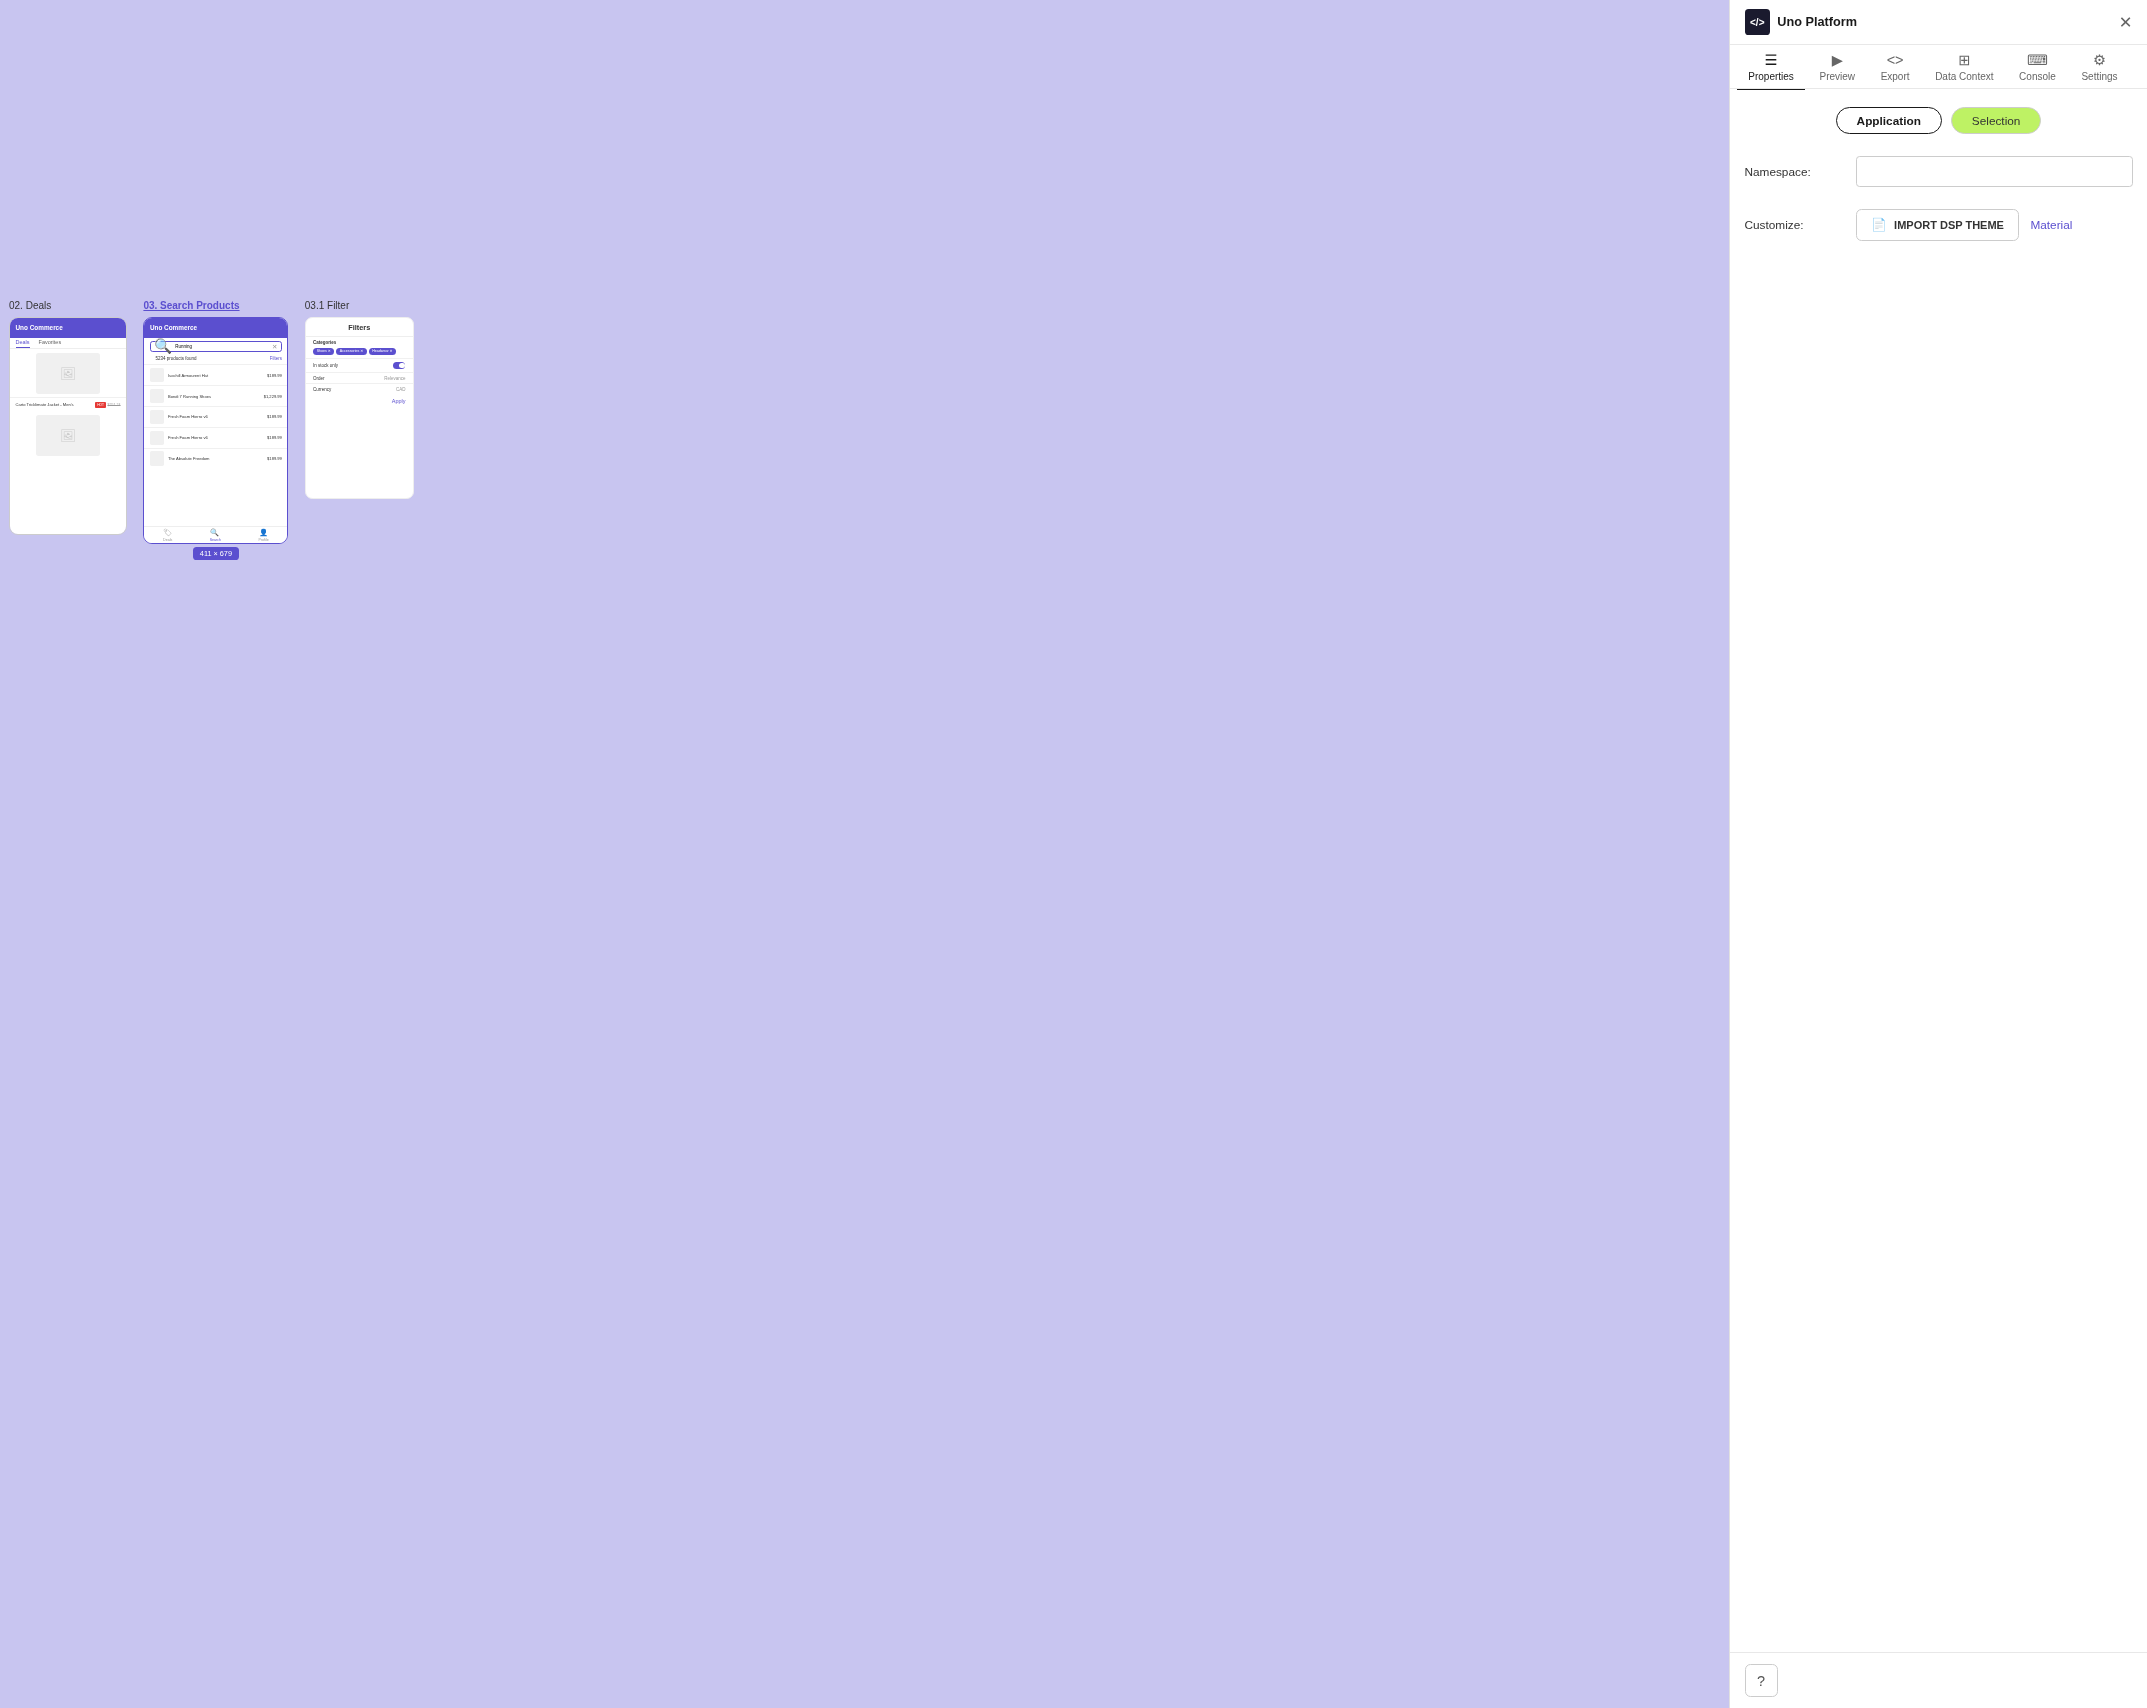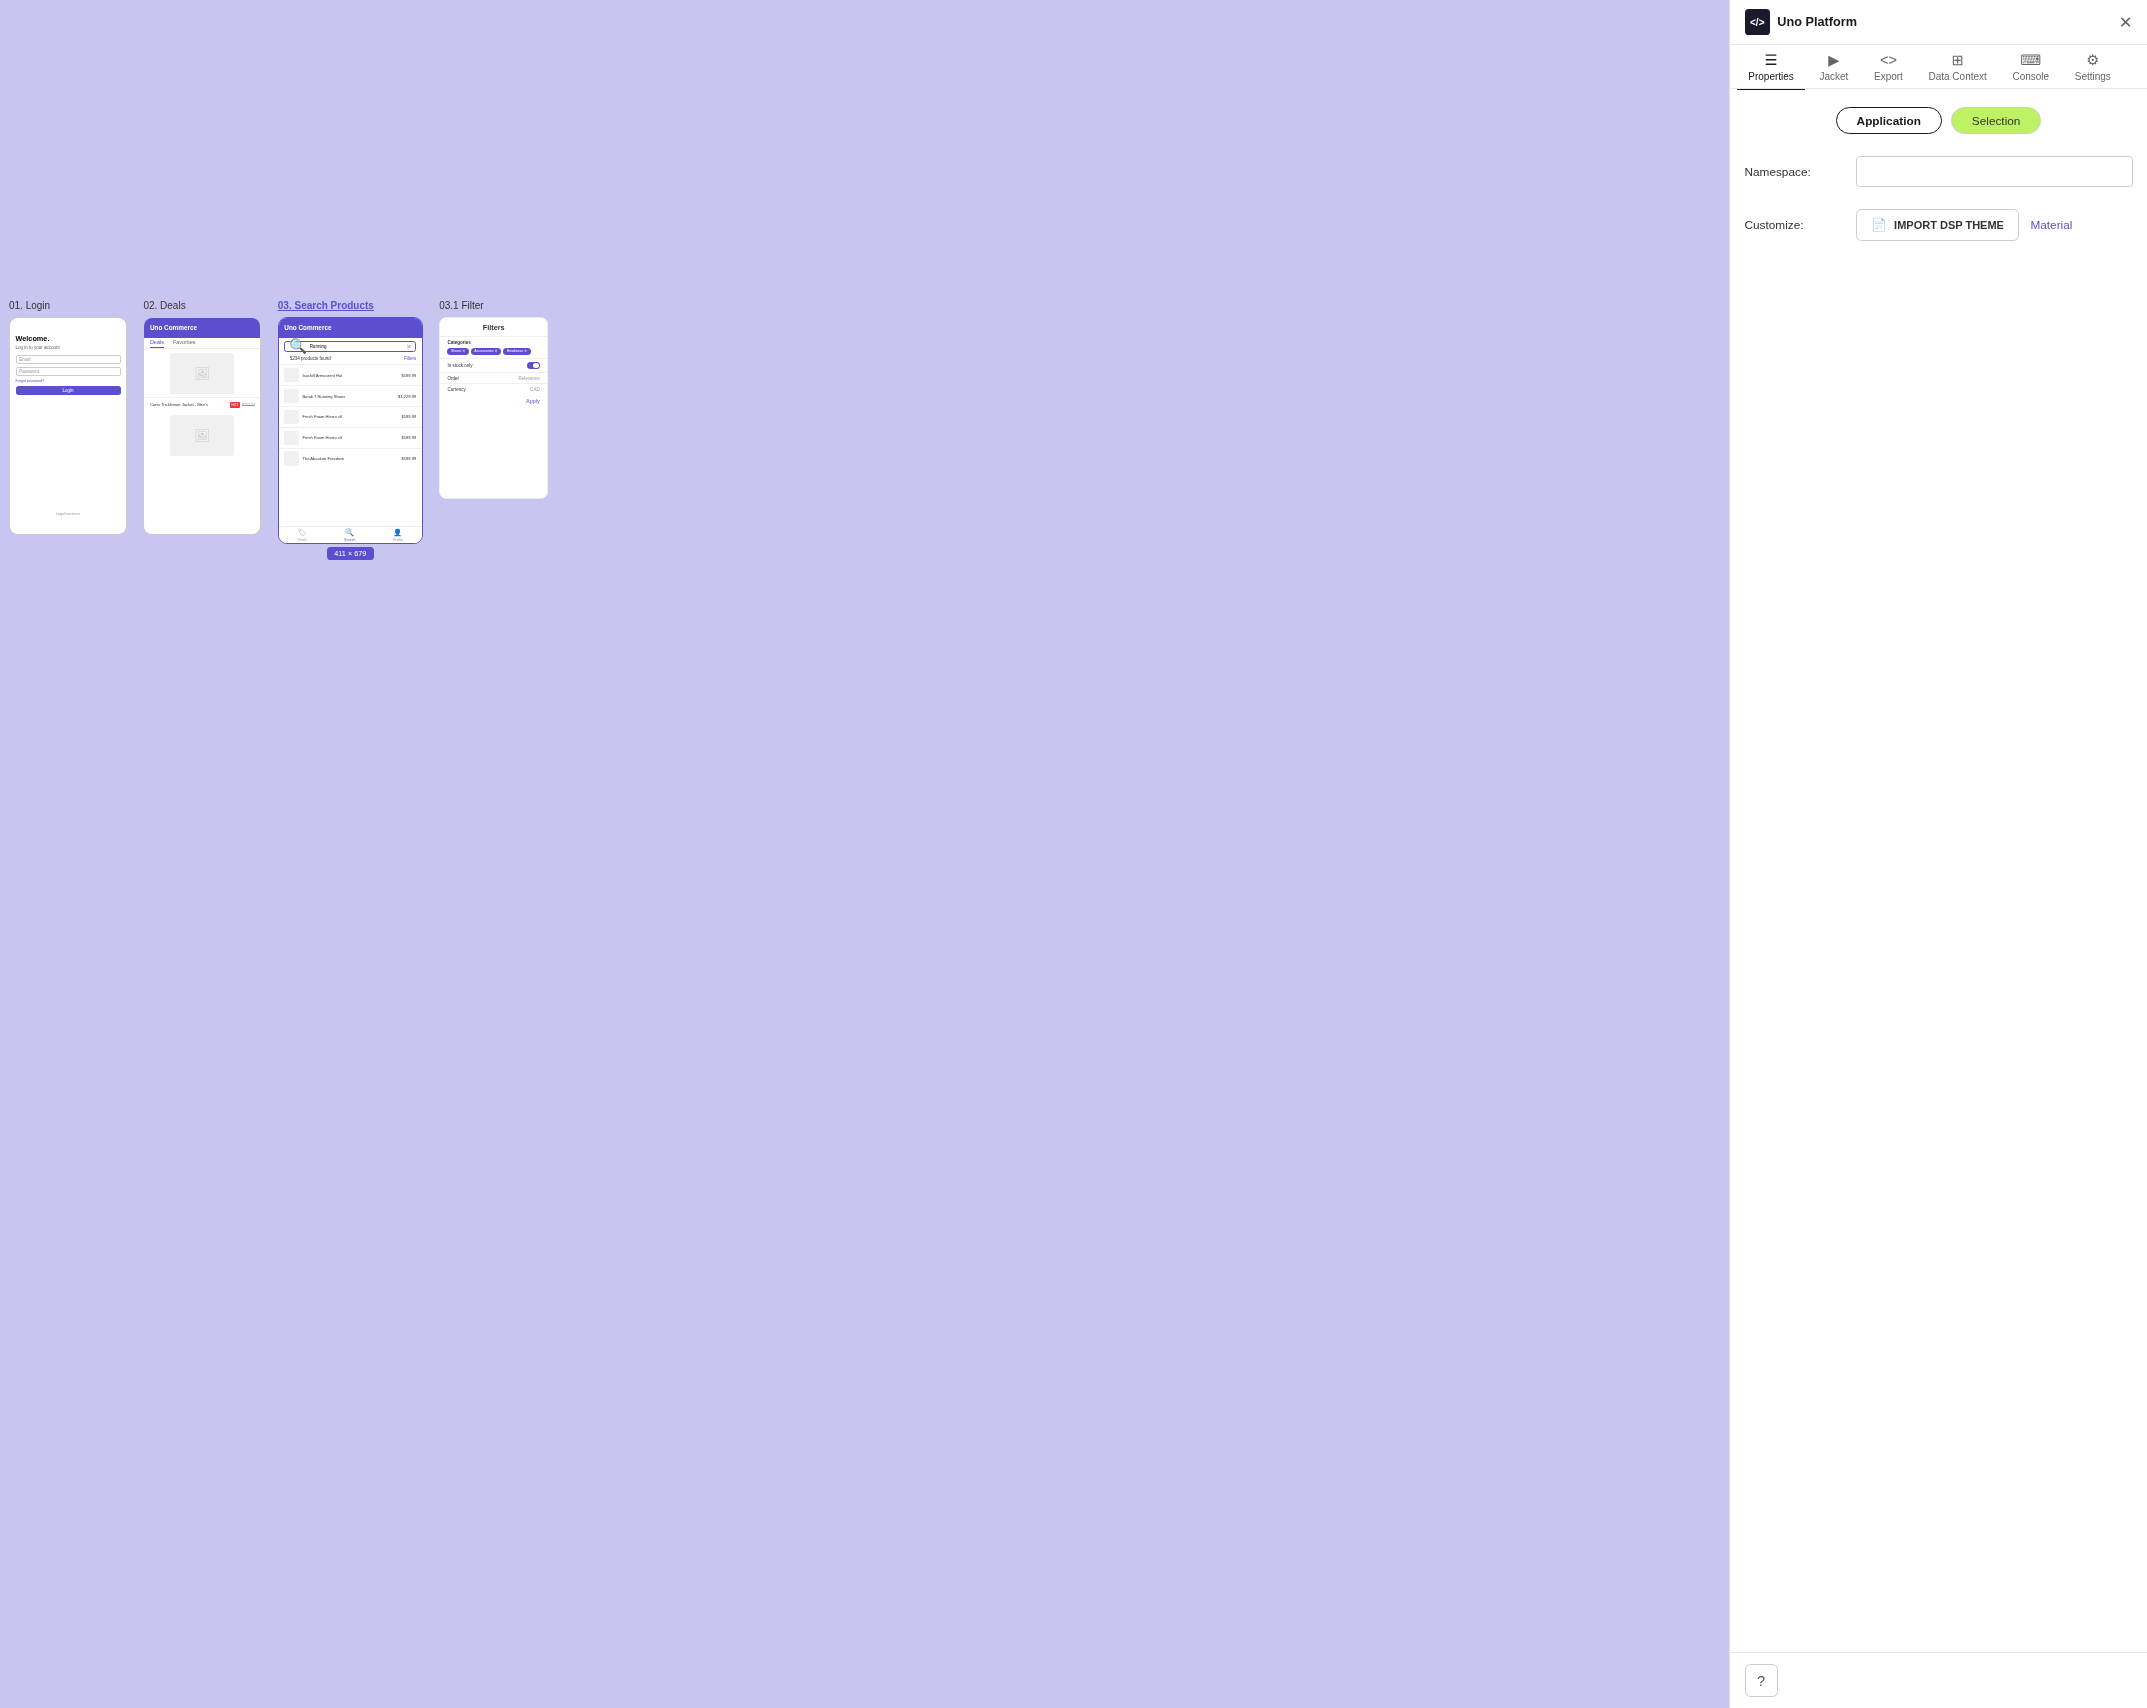--- a/index.html
+++ b/index.html
@@ -498,37 +498,20 @@
     }
   </style>
 </head>
 <body>
 
 <div class="canvas-area">
 
   <div class="screens-container">
 
 
-    <div class="screen-wrapper">
-      <div class="screen-label">01. Login</div>
-      <div class="phone-frame">
-        <div class="login-screen">
-          <div class="status-bar"></div>
-          <h3>Welcome.</h3>
-          <p>Log in to your account</p>
-          <div class="login-field">Email</div>
-          <div class="login-field">Password</div>
-          <div class="forgot-pw">Forgot password?</div>
-          <div class="login-btn">
-            <span>Login</span>
-          </div>
-          <div class="legal">Legal mentions</div>
-        </div>
-      </div>
-    </div>
 
     <div class="screen-wrapper">
       <div class="screen-label">02. Deals</div>
       <div class="phone-frame">
         <div class="deals-screen">
           <div class="deals-header">
             <span>Uno Commerce</span>
           </div>
           <div class="deals-tabs">
             <div class="deals-tab active">Deals</div>
@@ -648,21 +631,21 @@
     <button class="close-btn">✕</button>
   </div>
 
   <div class="panel-toolbar">
     <div class="toolbar-item active">
       <span class="toolbar-icon">☰</span>
       <span>Properties</span>
     </div>
     <div class="toolbar-item">
       <span class="toolbar-icon">▶</span>
-      <span>Jacket</span>
+      <span>Preview</span>
     </div>
     <div class="toolbar-item">
       <span class="toolbar-icon">&lt;&gt;</span>
       <span>Export</span>
     </div>
     <div class="toolbar-item">
       <span class="toolbar-icon">⊞</span>
       <span>Data Context</span>
     </div>
     <div class="toolbar-item">

